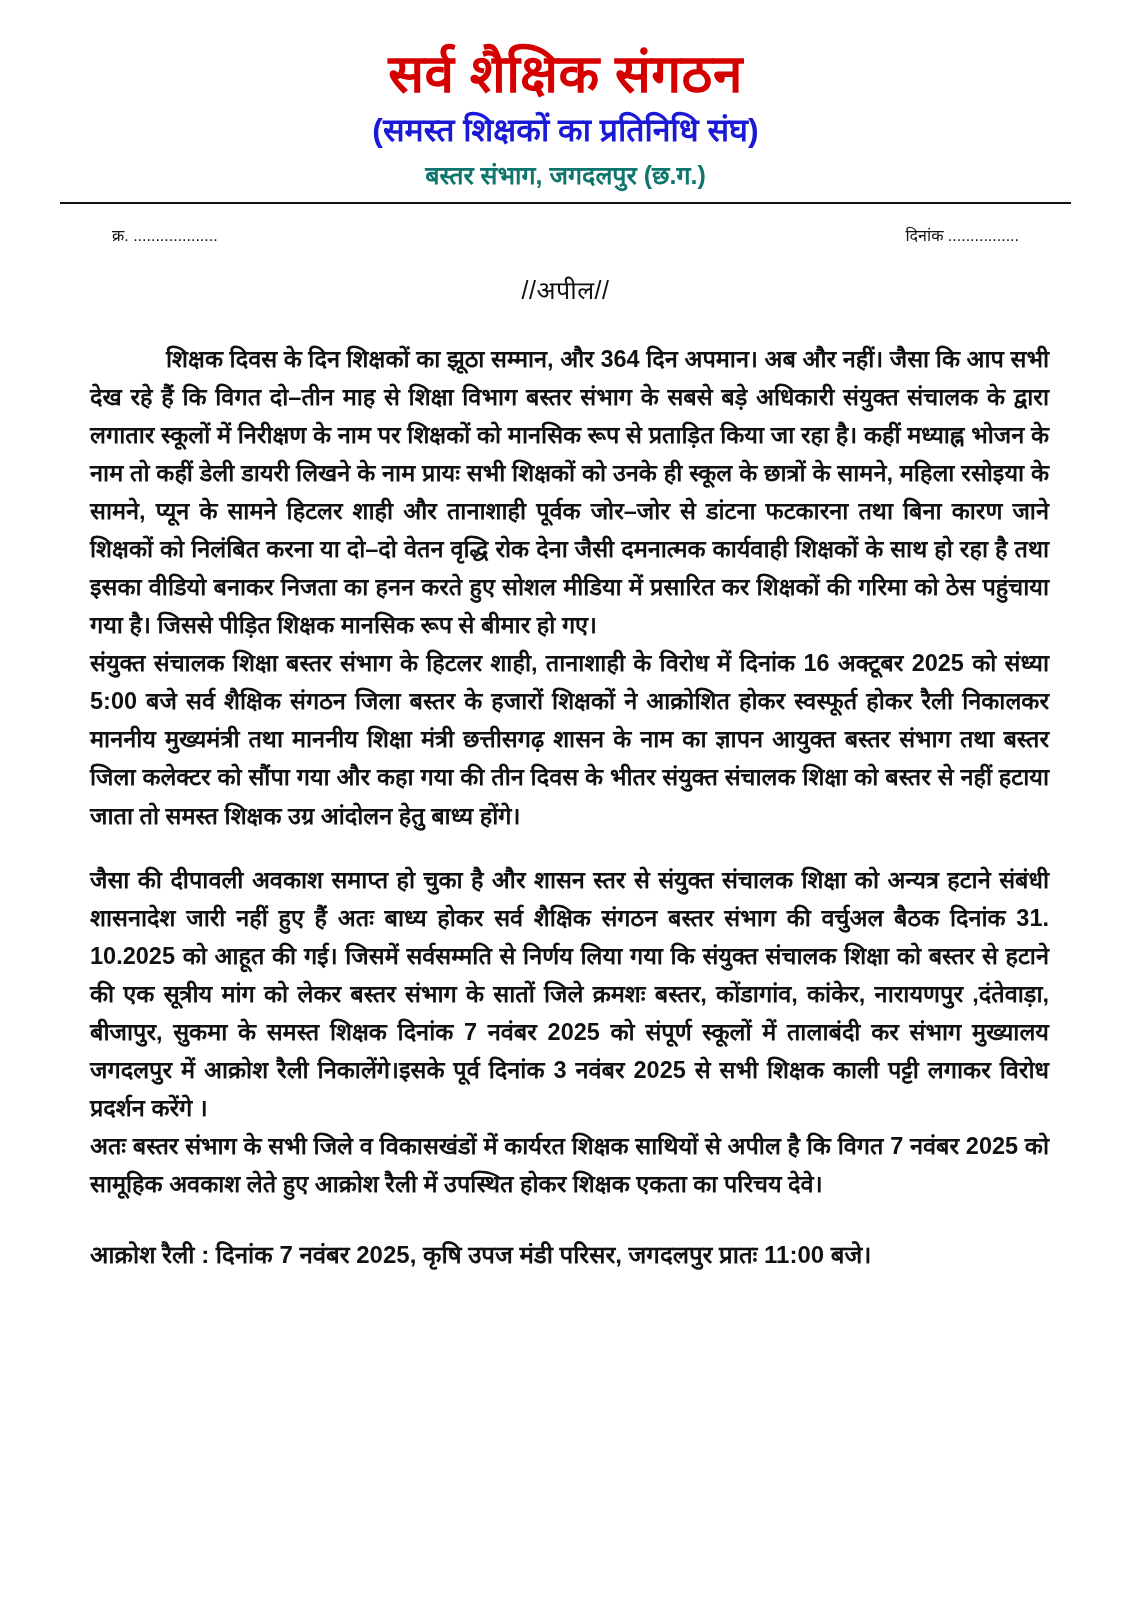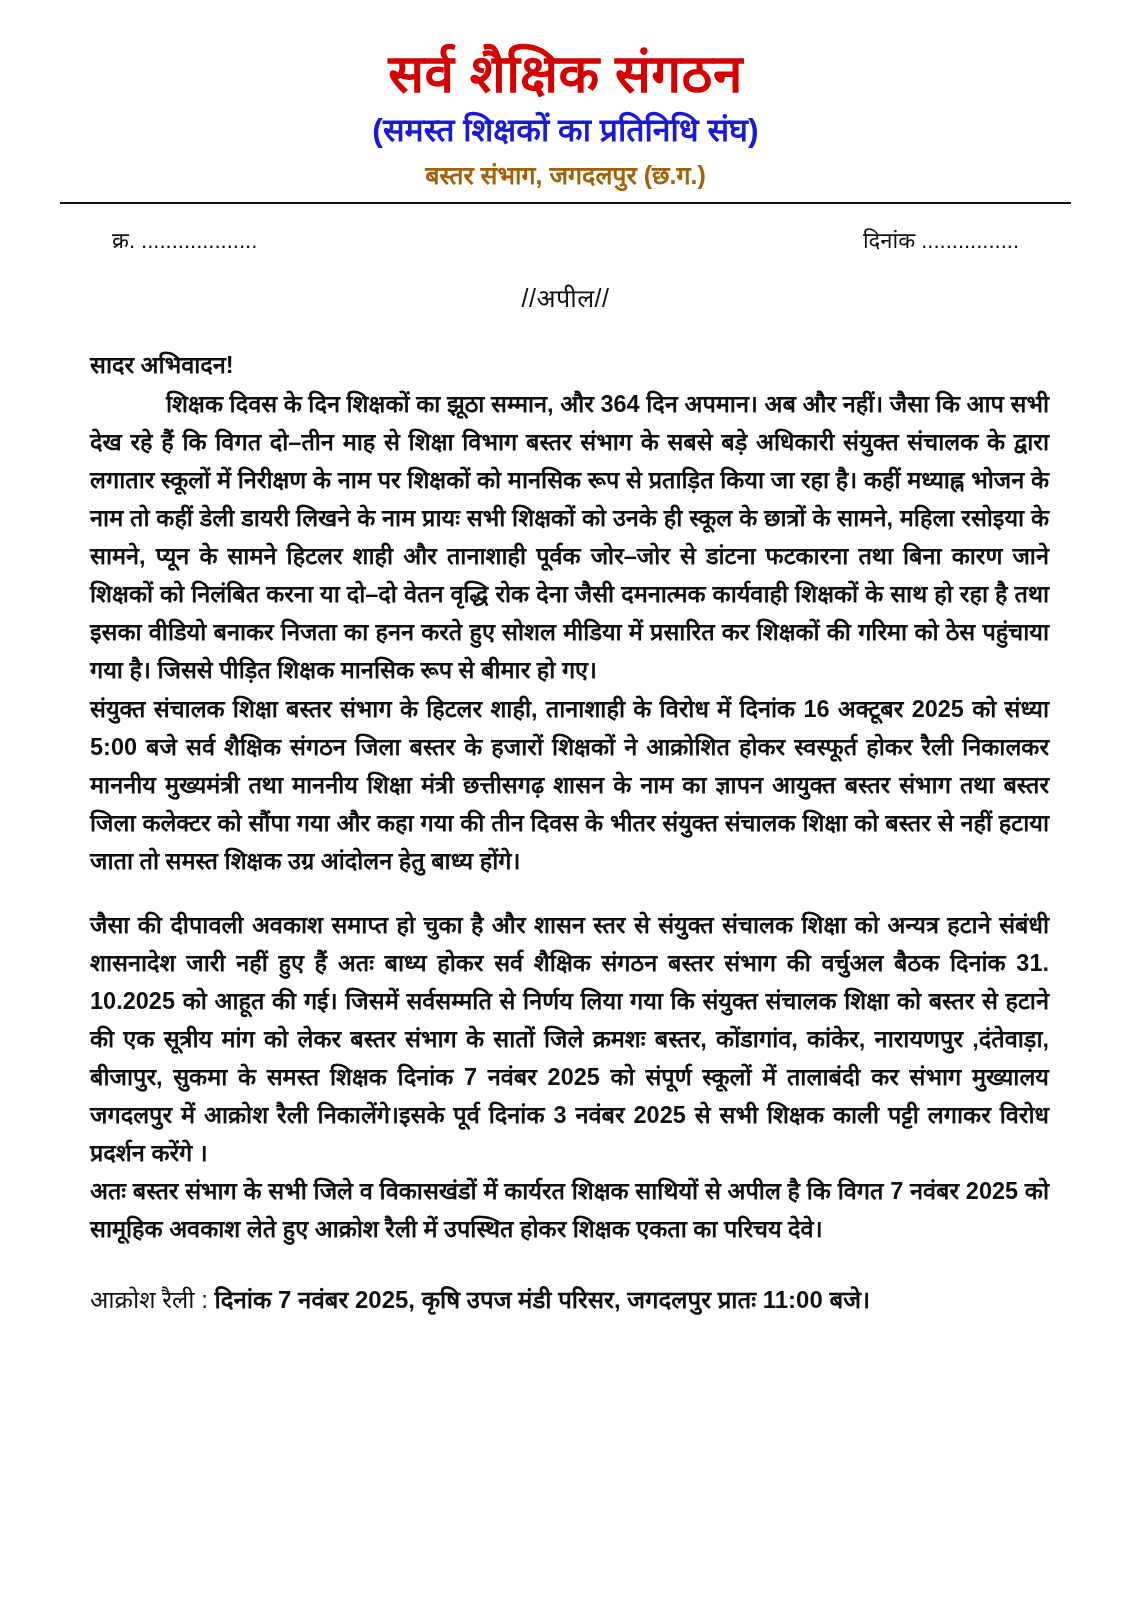--- a/index.html
+++ b/index.html
@@ -34,39 +34,39 @@
     margin: 4px 0 0 0;
   }
   .org-subtitle {
     color: #1a1ad6;
     font-size: 32px;
     font-weight: bold;
     margin: 8px 0 0 0;
     line-height: 1.2;
   }
   .org-place {
-    color: #a16207;
+    color: #0f766e;
     font-size: 25px;
     font-weight: bold;
     margin: 10px 0 0 0;
     line-height: 1.2;
   }
   .rule {
     border: 0;
     border-top: 2.5px solid #111;
     margin: 12px 0 0 0;
   }
 
   
   .ref-row {
     display: flex;
     justify-content: space-between;
     align-items: baseline;
     margin-top: 20px;
-    font-size: 22px;
+    font-size: 16px;
     padding: 0 52px 0 52px;
     text-align: center;
   }
   .ref-row span {
     white-space: pre;
   }
 
   
   .subject {
     text-align: center;
@@ -110,21 +110,21 @@
   }
 
   .rally-line {
     margin-top: 34px;
     padding: 0 22px 0 30px;
     font-size: 24px;
     font-weight: bold;
     text-align: left;
   }
   .rally-line .label {
-    font-weight: normal;
+    font-weight: bold;
   }
 
   
   .signature {
     margin-top: 62px;
     text-align: center;
     font-size: 22.5px;
     line-height: 1.6;
     padding-left: 400px;
   }
@@ -148,21 +148,20 @@
   <div class="ref-row">
     <span>क्र. ...................</span>
     <span>दिनांक ................</span>
   </div>
 
   <div class="subject">//अपील//</div>
 
   <div class="body-block">
 
     <div class="salutation">
-      <div>सादर अभिवादन!</div>
     </div>
 
     <p class="para indent">शिक्षक दिवस के दिन शिक्षकों का झूठा सम्मान, और 364 दिन अपमान। अब और नहीं।  जैसा कि आप सभी देख रहे हैं कि विगत दो–तीन माह से शिक्षा विभाग बस्तर संभाग के सबसे बड़े अधिकारी संयुक्त संचालक के द्वारा लगातार स्कूलों में निरीक्षण के नाम पर शिक्षकों को मानसिक रूप से प्रताड़ित किया जा रहा है।  कहीं मध्याह्न भोजन के नाम तो कहीं डेली डायरी लिखने के नाम प्रायः सभी शिक्षकों को उनके ही स्कूल के छात्रों के सामने, महिला रसोइया के सामने, प्यून के सामने हिटलर शाही और तानाशाही पूर्वक जोर–जोर से डांटना फटकारना तथा बिना कारण जाने शिक्षकों को निलंबित करना या दो–दो वेतन वृद्धि रोक देना जैसी दमनात्मक कार्यवाही शिक्षकों के साथ हो रहा है तथा इसका वीडियो बनाकर निजता का हनन करते हुए सोशल मीडिया में प्रसारित कर शिक्षकों की गरिमा को ठेस पहुंचाया गया है। जिससे पीड़ित शिक्षक मानसिक रूप से बीमार हो गए।</p>
     <p class="para">संयुक्त संचालक शिक्षा बस्तर संभाग के हिटलर शाही, तानाशाही के विरोध में दिनांक 16 अक्टूबर 2025 को संध्या 5:00 बजे सर्व शैक्षिक संगठन जिला बस्तर के हजारों शिक्षकों ने आक्रोशित होकर स्वस्फूर्त होकर रैली निकालकर माननीय मुख्यमंत्री तथा माननीय शिक्षा मंत्री छत्तीसगढ़ शासन के नाम का ज्ञापन आयुक्त बस्तर संभाग तथा बस्तर जिला कलेक्टर को सौंपा गया और कहा गया की तीन दिवस के भीतर संयुक्त संचालक शिक्षा को बस्तर से नहीं हटाया जाता तो समस्त शिक्षक उग्र आंदोलन हेतु बाध्य होंगे।</p>
     <p class="para spaced">जैसा की दीपावली अवकाश समाप्त हो चुका है और शासन स्तर से संयुक्त संचालक शिक्षा को अन्यत्र हटाने संबंधी शासनादेश जारी नहीं हुए हैं अतः बाध्य होकर सर्व शैक्षिक संगठन बस्तर संभाग की वर्चुअल बैठक दिनांक 31. 10.2025 को आहूत की गई। जिसमें सर्वसम्मति से निर्णय लिया गया कि संयुक्त संचालक शिक्षा को बस्तर से हटाने की एक सूत्रीय मांग को लेकर बस्तर संभाग के सातों जिले क्रमशः बस्तर, कोंडागांव, कांकेर, नारायणपुर ,दंतेवाड़ा, बीजापुर, सुकमा के समस्त शिक्षक दिनांक 7 नवंबर 2025 को संपूर्ण स्कूलों में तालाबंदी कर संभाग मुख्यालय जगदलपुर में आक्रोश रैली निकालेंगे।इसके पूर्व दिनांक 3 नवंबर 2025 से सभी शिक्षक काली पट्टी लगाकर विरोध प्रदर्शन करेंगे ।</p>
     <p class="para">अतः बस्तर संभाग के सभी जिले व विकासखंडों में कार्यरत शिक्षक साथियों से अपील है कि विगत 7 नवंबर 2025 को सामूहिक अवकाश लेते हुए आक्रोश रैली में उपस्थित होकर शिक्षक एकता का परिचय देवे।</p>
 
   </div>
 
   <div class="rally-line">

